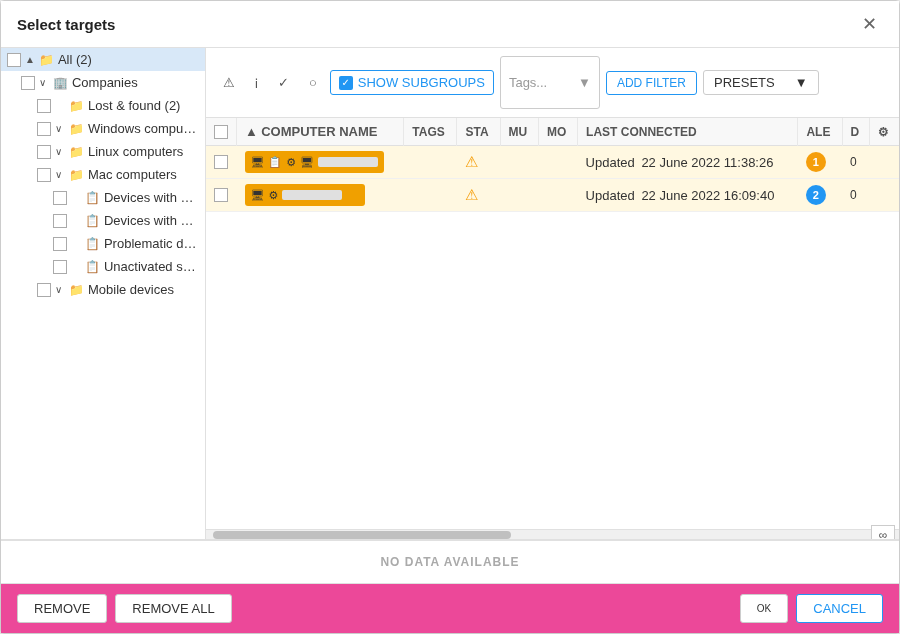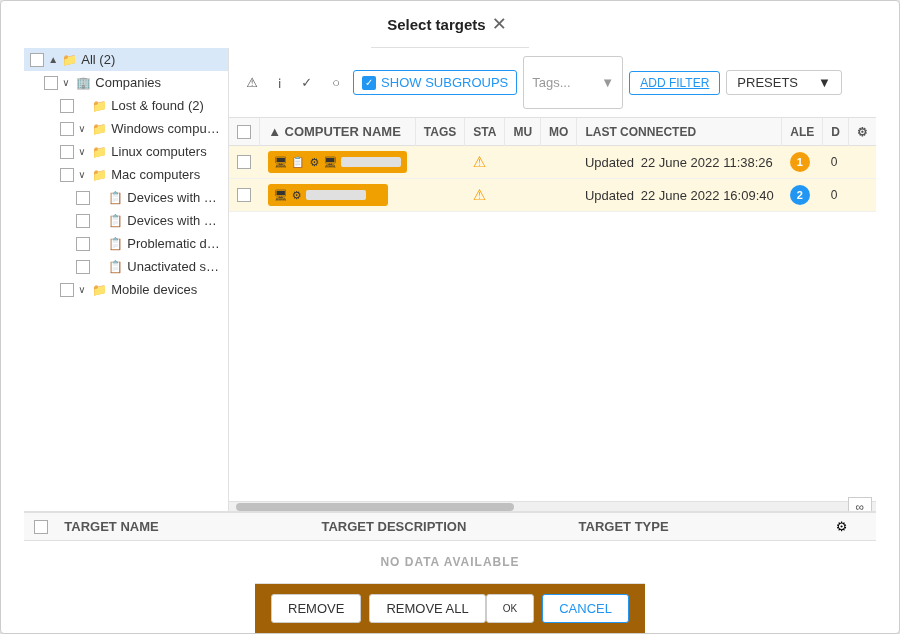--- a/index.html
+++ b/index.html
@@ -8,21 +8,20 @@
 
     .dialog {
       width: 900px;
       height: 634px;
       background: #fff;
       border: 1px solid #ccc;
       border-radius: 4px;
       box-shadow: 0 4px 20px rgba(0,0,0,0.2);
       display: flex;
       flex-direction: column;
-      align-items: center;
     }
 
     .dialog-header {
       display: flex;
       align-items: center;
       justify-content: space-between;
       padding: 12px 16px;
       border-bottom: 1px solid #e0e0e0;
       background: #fff;
     }
@@ -195,21 +194,20 @@
     }
 
     .add-filter-btn {
       border: 1px solid #2196F3;
       color: #2196F3;
       background: #fff;
       padding: 4px 10px;
       border-radius: 3px;
       cursor: pointer;
       font-size: 12px;
-      text-decoration: underline;
     }
 
     .presets-btn {
       border: 1px solid #ccc;
       color: #333;
       background: #fff;
       padding: 4px 10px;
       border-radius: 3px;
       cursor: pointer;
       font-size: 12px;
@@ -366,21 +364,21 @@
       font-weight: 600;
     }
 
     
     .dialog-footer {
       display: flex;
       justify-content: space-between;
       align-items: center;
       padding: 10px 16px;
       border-top: 1px solid #e0e0e0;
-      background: #a16207;
+      background: #ec4899;
     }
 
     .footer-left { display: flex; gap: 8px; }
 
     .footer-btn {
       padding: 6px 16px;
       border: 1px solid #ccc;
       background: #fff;
       border-radius: 3px;
       cursor: pointer;
@@ -622,35 +620,20 @@
         </div>
 
         <div class="scrollbar-track">
           <div class="scrollbar-thumb"></div>
           <div class="infinity-btn">∞</div>
         </div>
       </div>
     </div>
 
     <div class="targets-section">
-      <div class="targets-header-row">
-        <div style="width:30px;">
-          <div style="width:14px;height:14px;border:1px solid #aaa;background:#fff;"></div>
-        </div>
-        <div class="targets-col">
-          <span>TARGET NAME</span>
-        </div>
-        <div class="targets-col">
-          <span>TARGET DESCRIPTION</span>
-        </div>
-        <div class="targets-col">
-          <span>TARGET TYPE</span>
-        </div>
-        <div style="width:30px;">⚙</div>
-      </div>
       <div class="no-data">NO DATA AVAILABLE</div>
     </div>
   </div>
 
   <div class="dialog-footer">
     <div class="footer-left">
       <button class="footer-btn">REMOVE</button>
       <button class="footer-btn">REMOVE ALL</button>
     </div>
     <div class="footer-right">

